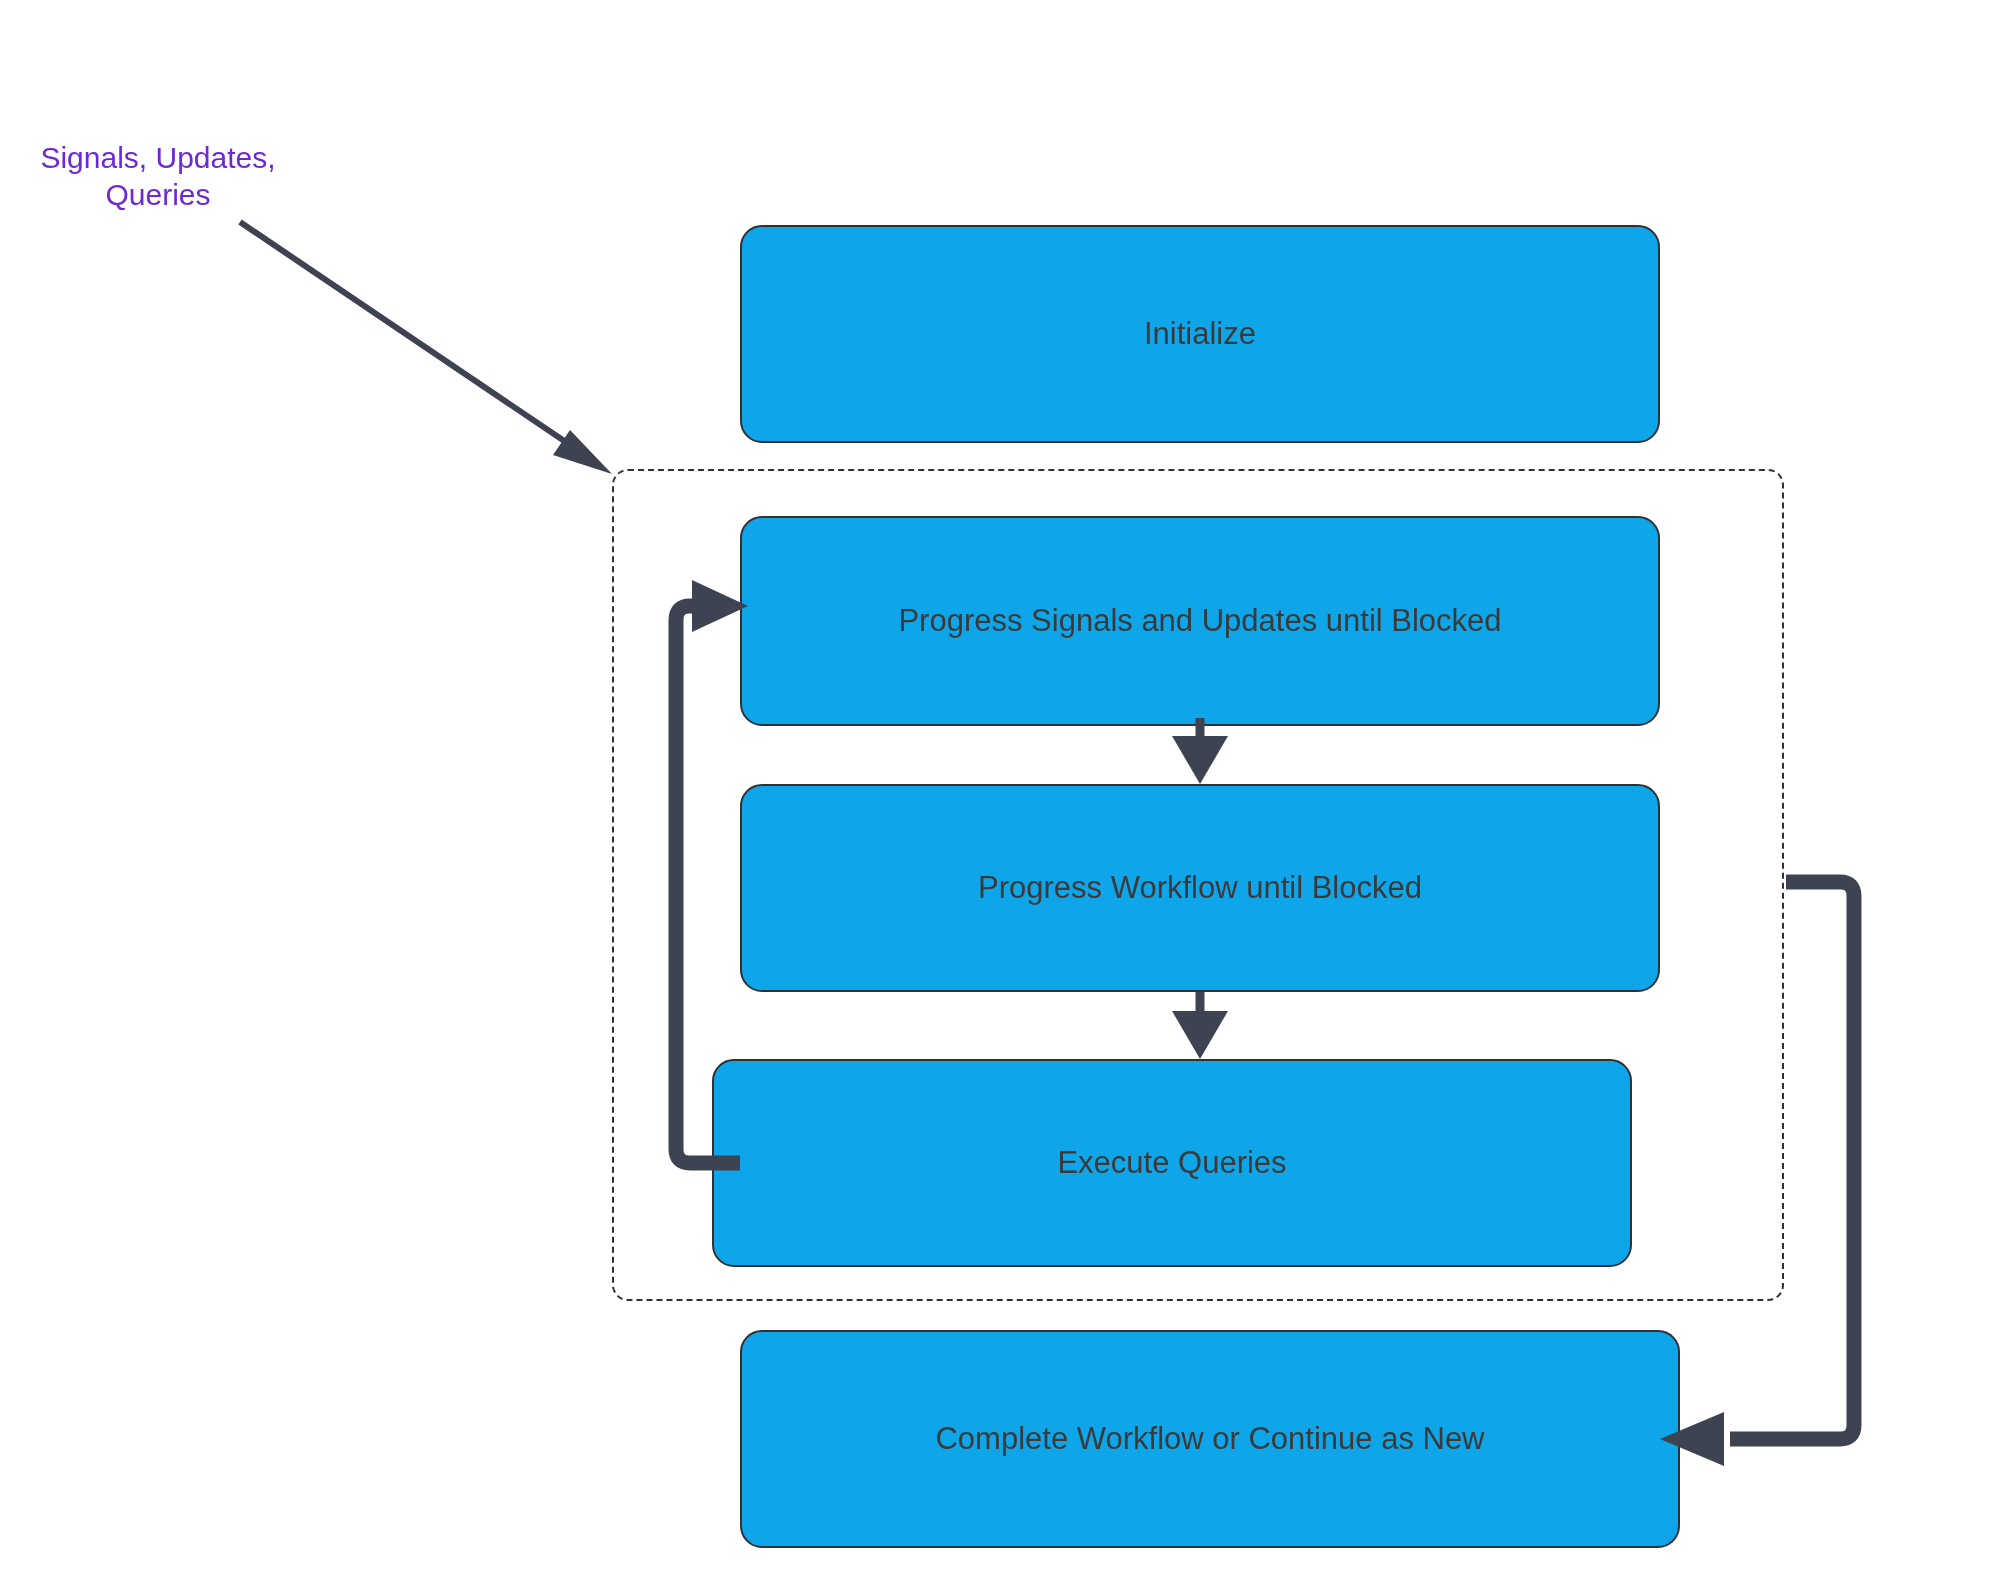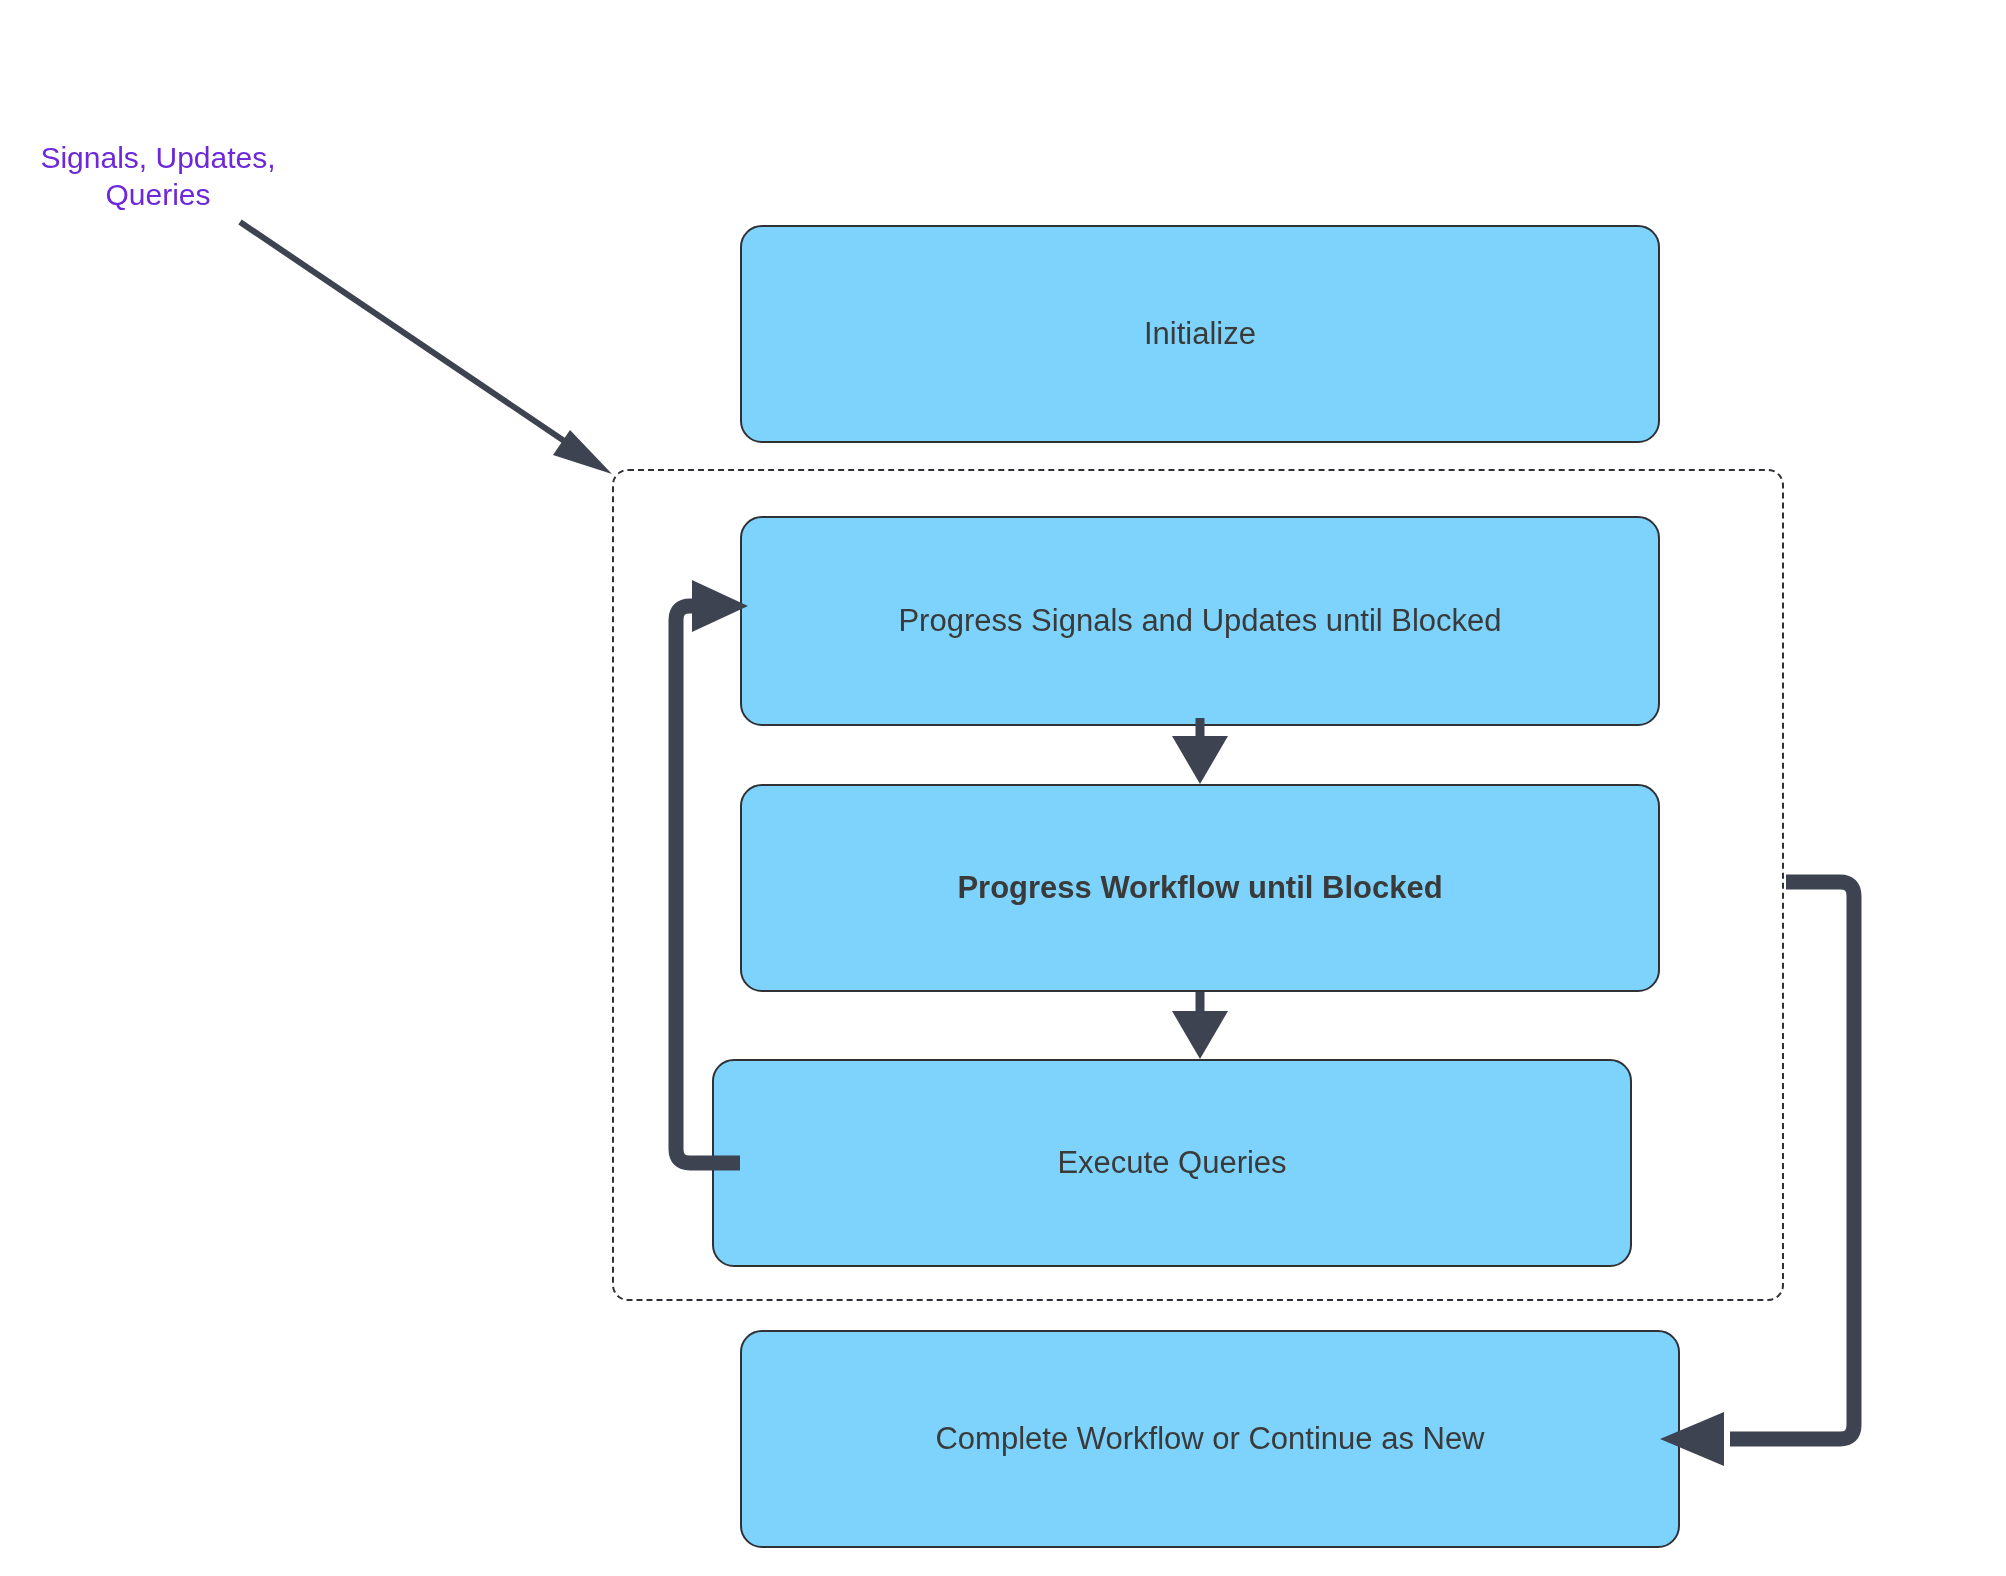--- a/index.html
+++ b/index.html
@@ -38,21 +38,21 @@
     font-size: 30px;
     line-height: 1.23;
     color: #6d28d9;
     text-align: center;
     white-space: pre-line;
   }
   
   .node-box {
     position: absolute;
     box-sizing: border-box;
-    background: #7dd3fc;
+    background: #0ea5e9;
     border: 2px solid #2f3136;
     border-radius: 22px;
     display: flex;
     align-items: center;
     justify-content: center;
   }
   .node-label {
     font-size: 31px;
     color: #3a3a3a;
     text-align: center;
@@ -89,21 +89,21 @@
   <div class="loop-group" style="left:612px; top:469px; width:1172px; height:832px;"></div>
 
   <div class="node-box" style="left:740px; top:225px; width:920px; height:218px;">
     <span class="node-label">Initialize</span>
   </div>
 
   <div class="node-box" style="left:740px; top:508px; width:920px; height:210px;margin-top:8px;">
     <span class="node-label">Progress Signals and Updates until Blocked</span>
   </div>
 
-  <div class="node-box" style="left:740px; top:784px; width:920px; height:208px;font-weight:bold;">
+  <div class="node-box" style="left:740px; top:784px; width:920px; height:208px;">
     <span class="node-label">Progress Workflow until Blocked</span>
   </div>
 
   <div class="node-box" style="left:712px; top:1059px; width:920px; height:208px;">
     <span class="node-label">Execute Queries</span>
   </div>
 
   <div class="node-box" style="left:740px; top:1330px; width:940px; height:218px;">
     <span class="node-label">Complete Workflow or Continue as New</span>
   </div>

